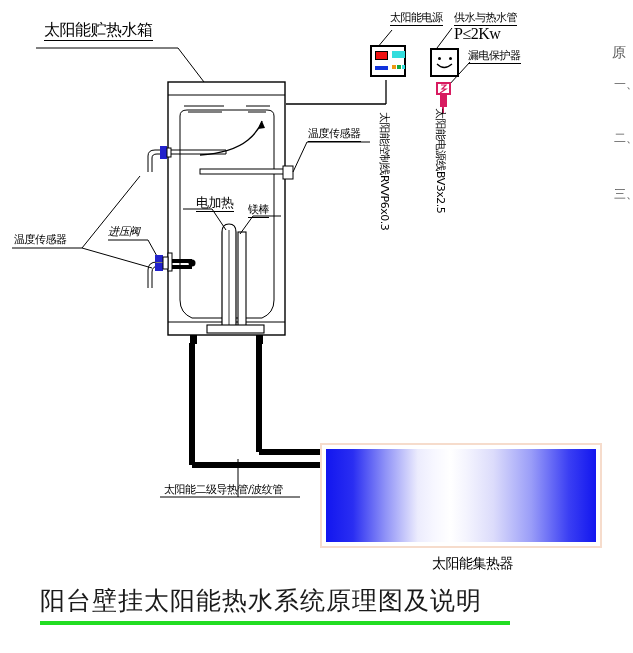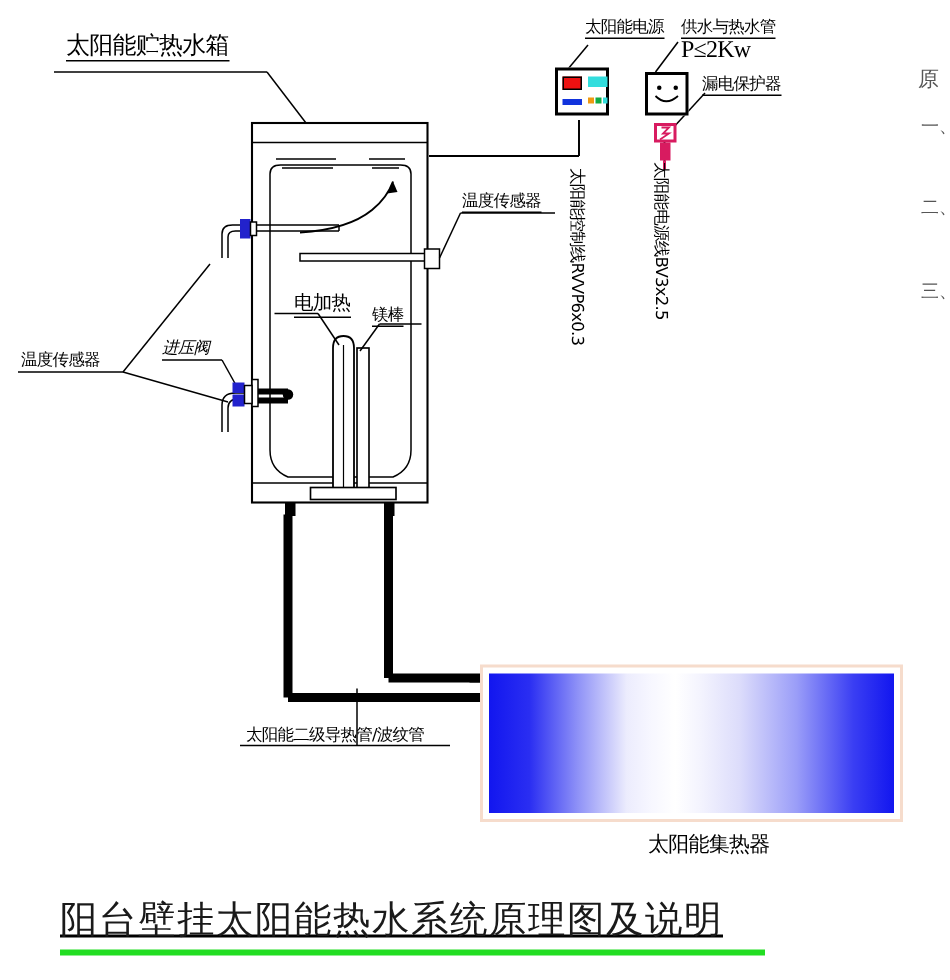--- a/index.html
+++ b/index.html
@@ -47,23 +47,22 @@
   }
   .margin-text {
     position: absolute;
     color: #555555;
     font-family: "DejaVu Sans", sans-serif;
     white-space: nowrap;
   }
   #title-wrap {
     position: absolute;
     left: 40px;
-    top: 596px;
+    top: 584px;
     width: 500px;
-    text-decoration: underline;
   }
   #title-text {
     font-family: "DejaVu Sans", sans-serif;
     font-size: 25px;
     color: #1a1a1a;
     letter-spacing: 1px;
     white-space: nowrap;
   }
   #title-rule {
     margin-top: 4px;

